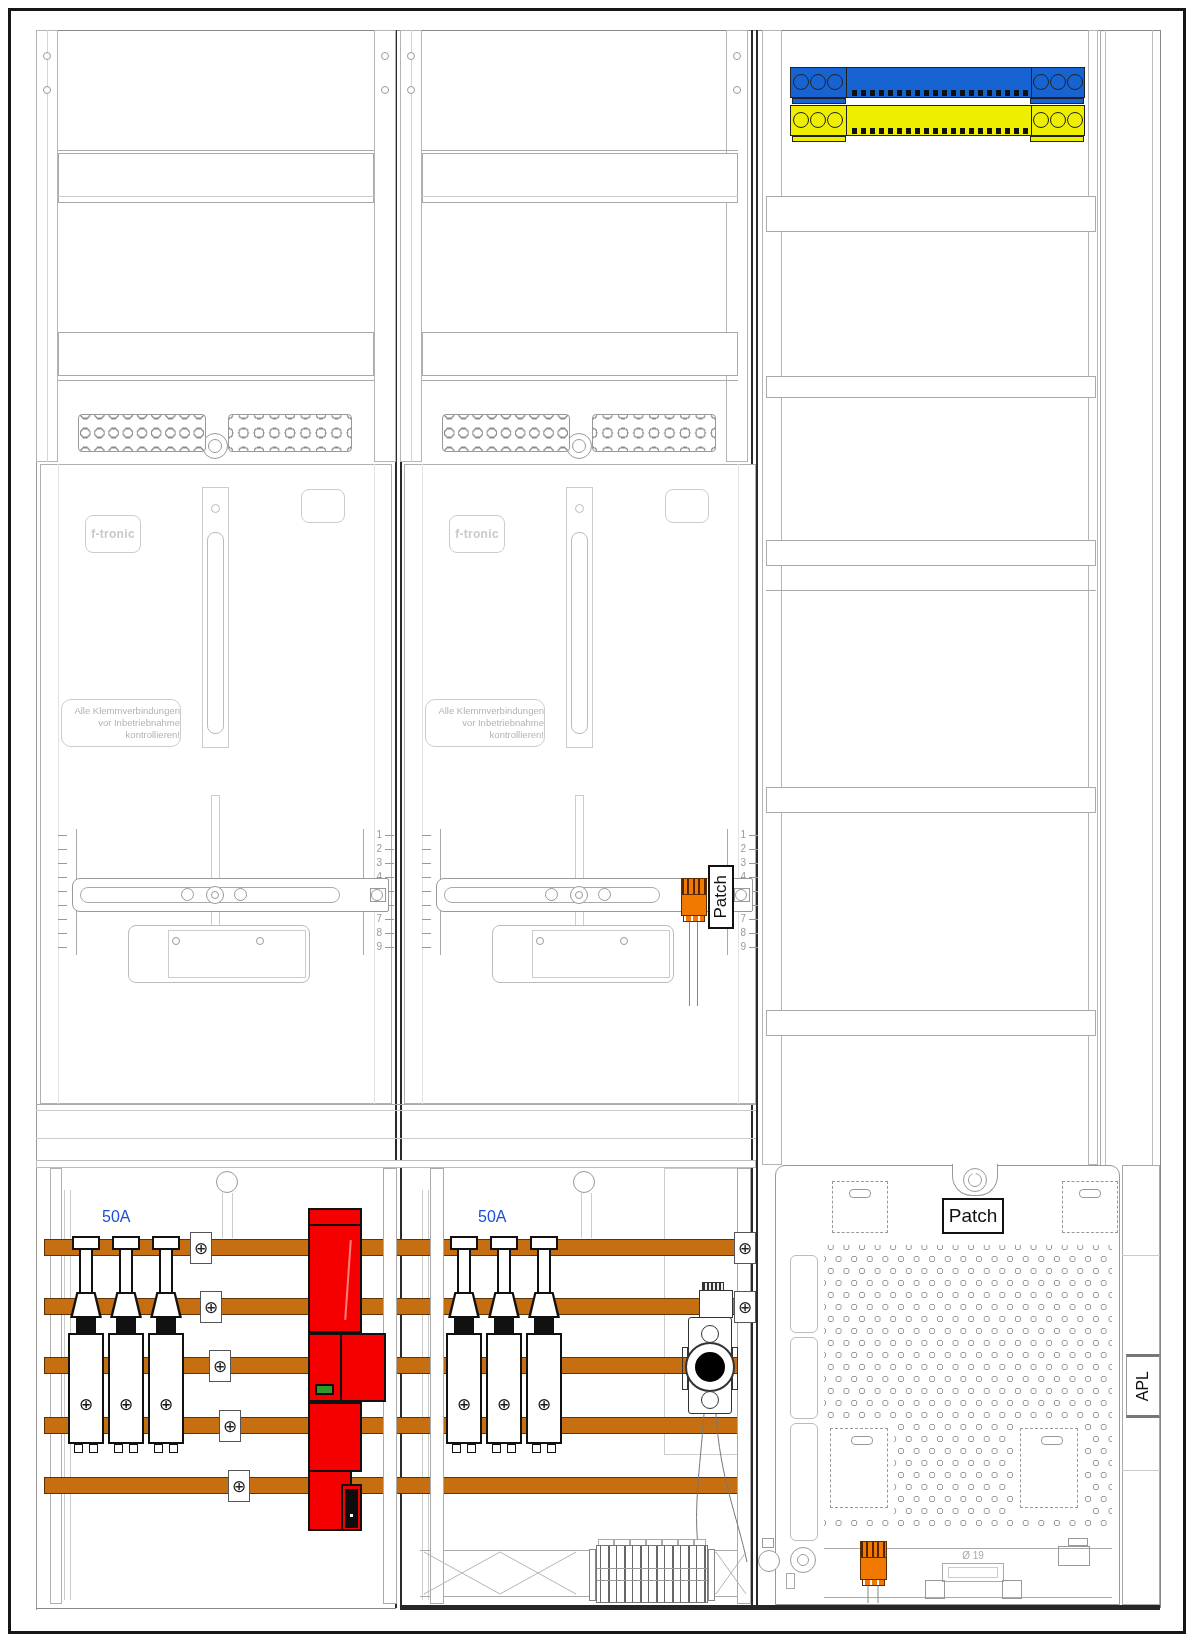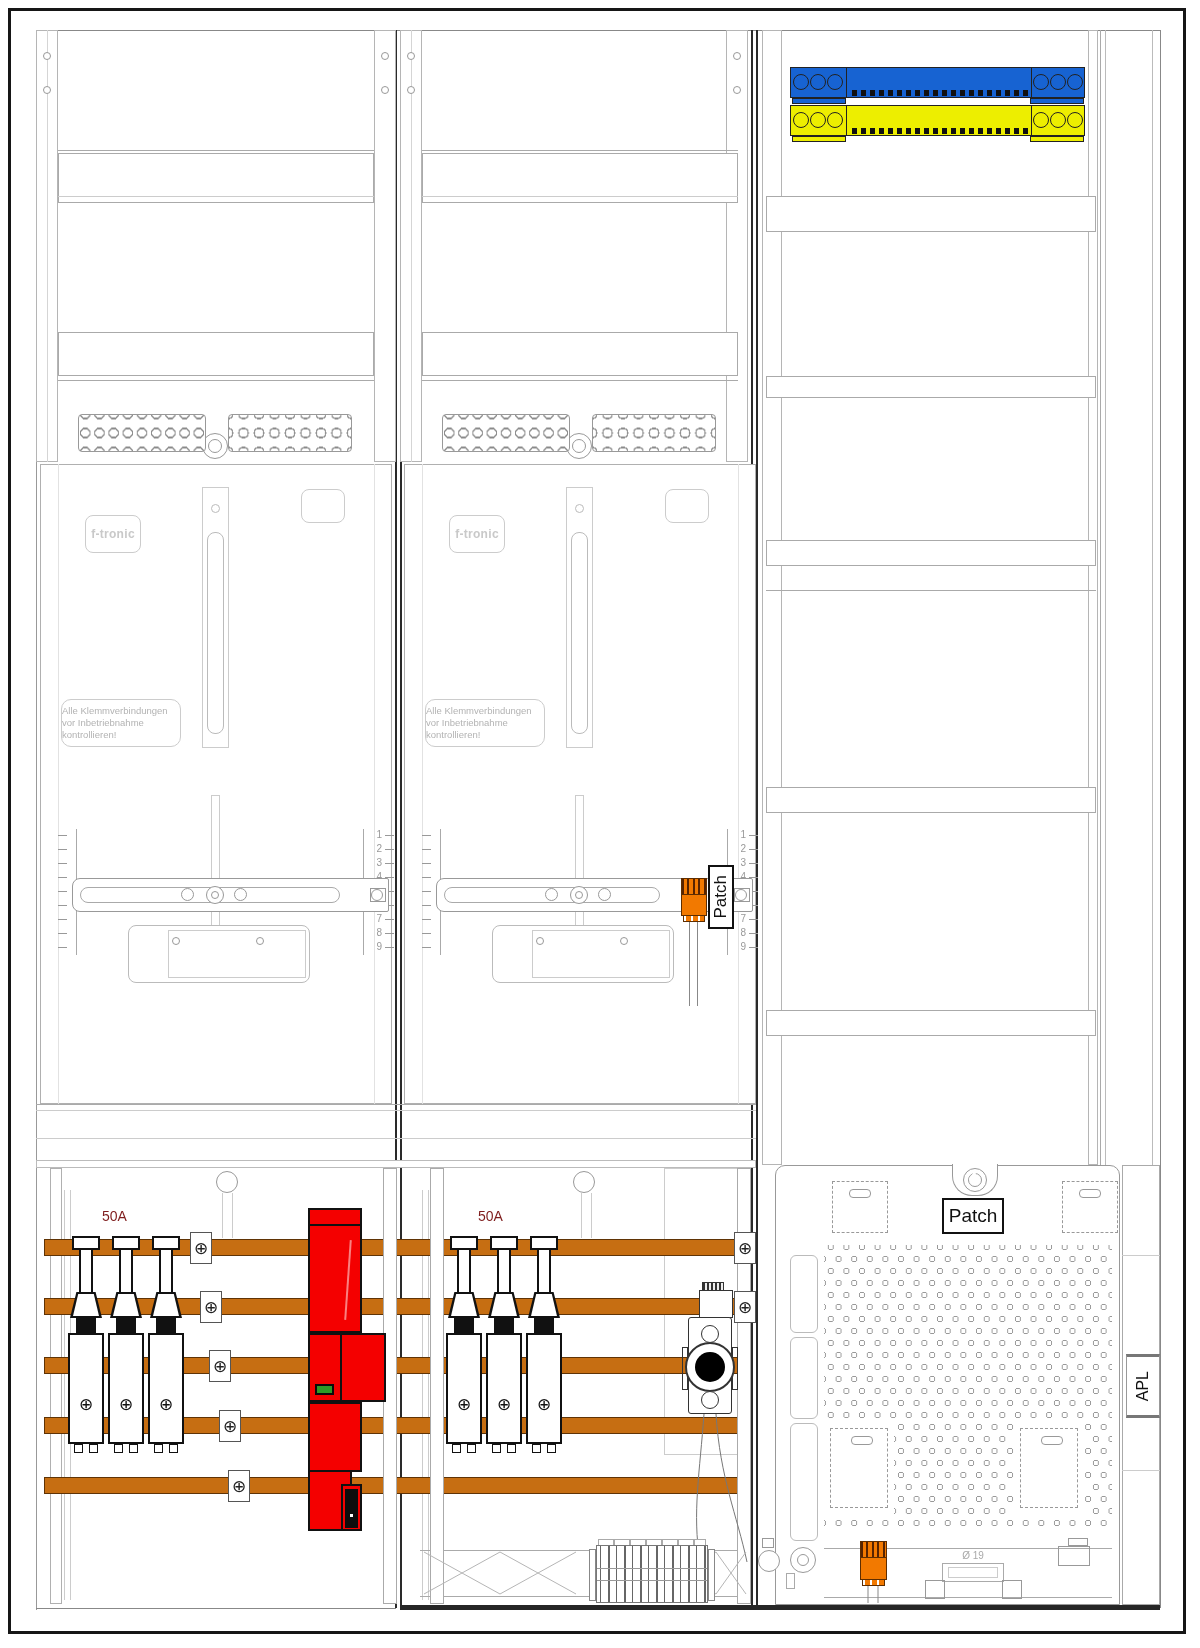--- a/index.html
+++ b/index.html
@@ -25,22 +25,22 @@
   .bar{position:absolute;box-sizing:border-box;height:17px;background:var(--busbar-copper);border:1px solid #5f3305;z-index:1;}
   .coverrail{position:absolute;box-sizing:border-box;background:#fff;border:1px solid #aaa;z-index:2;}
   .orangeblk{position:absolute;box-sizing:border-box;background:var(--terminal-orange);border:1.5px solid #5e2d00;}
   .striped{background-image:repeating-linear-gradient(90deg,rgba(60,20,0,.85) 0 2px,transparent 2px 5.5px);}
   .vtext{writing-mode:vertical-rl;transform:rotate(180deg);}
   .srow{position:relative;height:14px;}
   .srow .num{position:absolute;right:13px;top:0;font-size:10px;color:#999;line-height:11px;}
   .srow::after{content:'';position:absolute;right:1px;top:6px;width:9px;border-top:1.3px solid #999;}
   .srowl{position:relative;height:14px;}
   .srowl::before{content:'';position:absolute;left:1px;top:6px;width:9px;border-top:1.3px solid #999;}
-  .warn{font-size:9.5px;line-height:12px;color:#b3b3b3;text-align:left;padding-top:5px;}
-  .rating{font-size:14px;color:#7f1d1d;}
+  .warn{font-size:9.5px;line-height:12px;color:#b3b3b3;text-align:right;padding-top:5px;}
+  .rating{font-size:16px;color:#1d4ed8;}
   .dash{background-image:repeating-linear-gradient(90deg,#111 0 5px,transparent 5px 9px);}
 </style>
 </head>
 <body>
 
 <div class="c" style="left:8px;top:8px;width:1178px;height:1626px;border:3px solid #161616;"></div>
 <div class="hl" style="left:36px;top:30px;width:1124px;border-color:#888;"></div>
 <div class="vl" style="left:36px;top:30px;height:1580px;border-color:#999;"></div>
 <div class="c" style="left:395px;top:30px;width:7px;height:1578px;border-left:2px solid #2a2a2a;border-right:2px solid #2a2a2a;"></div>
 <div class="c" style="left:751px;top:30px;width:7px;height:1578px;border-left:2px solid #2a2a2a;border-right:2px solid #2a2a2a;"></div>

